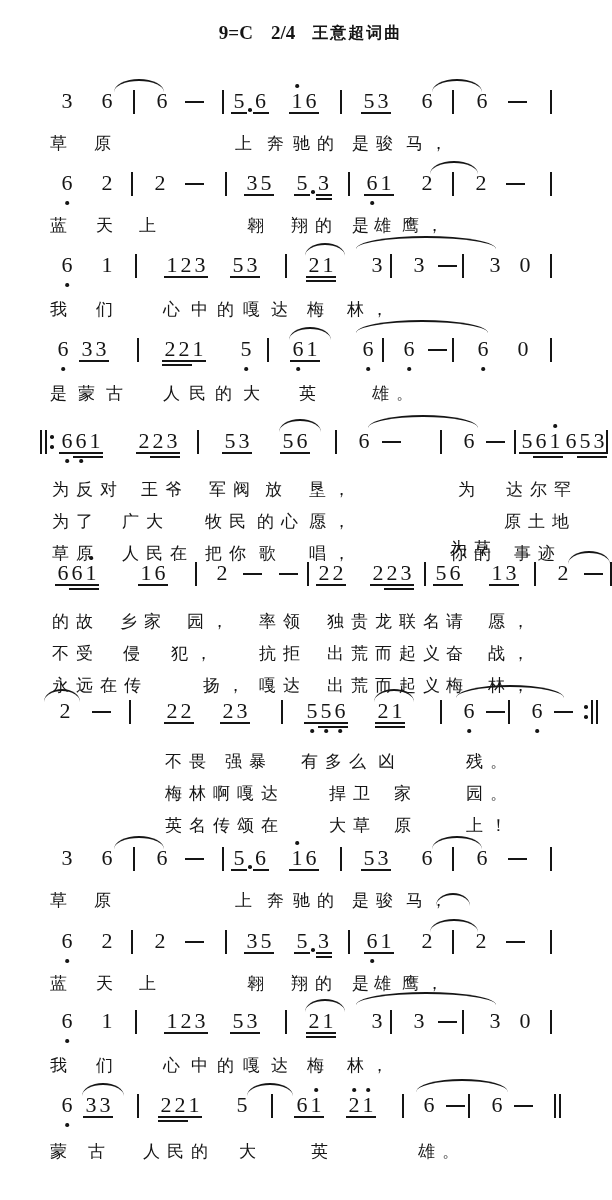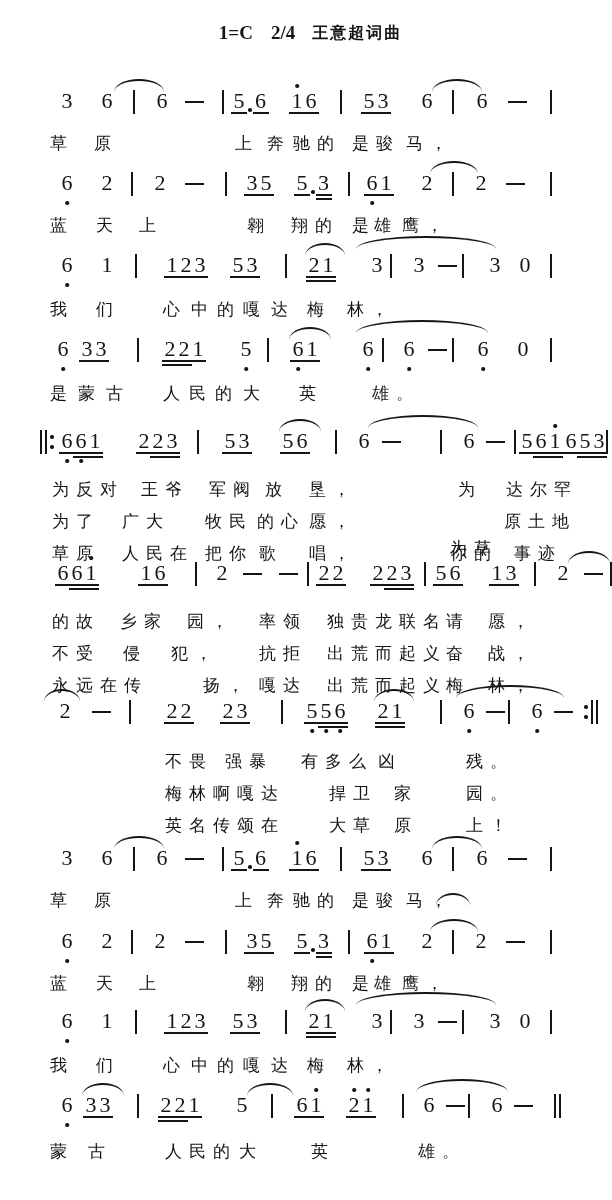--- a/index.html
+++ b/index.html
@@ -24,21 +24,21 @@
   .rep{position:absolute;top:2px;display:flex;align-items:center;height:24px}
   .rep .b{width:2px;height:24px;background:#151515;margin:0 1.5px}
   .rep .dots{display:flex;flex-direction:column;justify-content:center;margin:0 2px}
   .rep .dots i{width:3.6px;height:3.6px;border-radius:50%;background:#151515;margin:3px 0}
 </style>
 </head>
 <body>
 
 <div id="sheet">
   <div class="header">
-    <span class="key">1=C</span>
+    <span class="key">9=C</span>
     <span class="meter">2/4</span>
     <span class="credit">王意超词曲</span>
   </div>
   <div id="systems">
       <div class="system" style="top: 88px; height: 82px;">
         <div class="tok" style="left: 60px;">
           <div class="ch">3</div>
         </div>
         <div class="tok" style="left: 100px;">
           <div class="ch">6</div>
@@ -611,19 +611,19 @@
         <div class="dash" style="left: 514px;"></div>
         <div class="rep" style="left: 552px;">
           <div class="b"></div>
           <div class="b"></div>
         </div>
         <div class="arc" style="left: 82px; top: -9px; width: 42px;"></div>
         <div class="arc" style="left: 247px; top: -9px; width: 46px;"></div>
         <div class="arc" style="left: 416px; top: -13px; width: 92px;"></div>
         <div class="lyr" style="left: 50px; top: 48px;">蒙</div>
         <div class="lyr" style="left: 88px; top: 48px;">古</div>
-        <div class="lyr" style="left: 165px; top: 48px;">人民的</div>
+        <div class="lyr" style="left: 143px; top: 48px;">人民的</div>
         <div class="lyr" style="left: 239px; top: 48px;">大</div>
         <div class="lyr" style="left: 311px; top: 48px;">英</div>
         <div class="lyr" style="left: 418px; top: 48px;">雄。</div>
       </div>
     </div>
 </div>
 
 </body></html>

